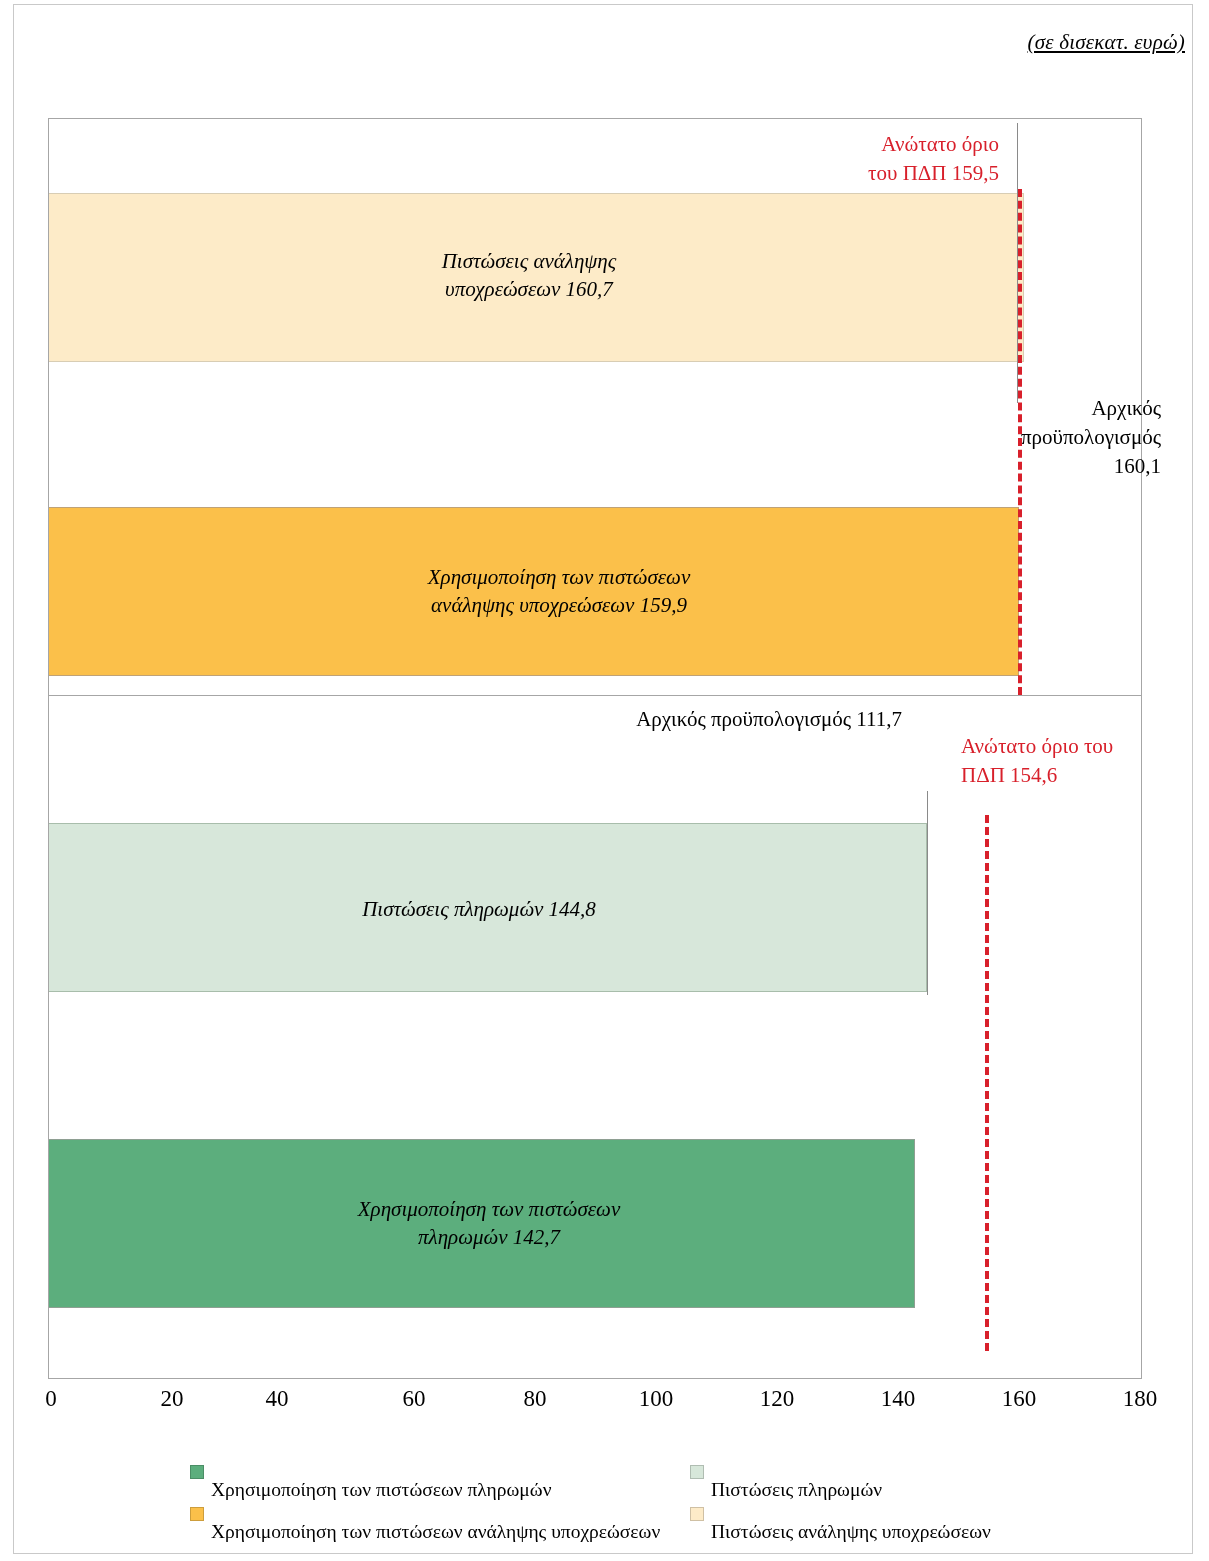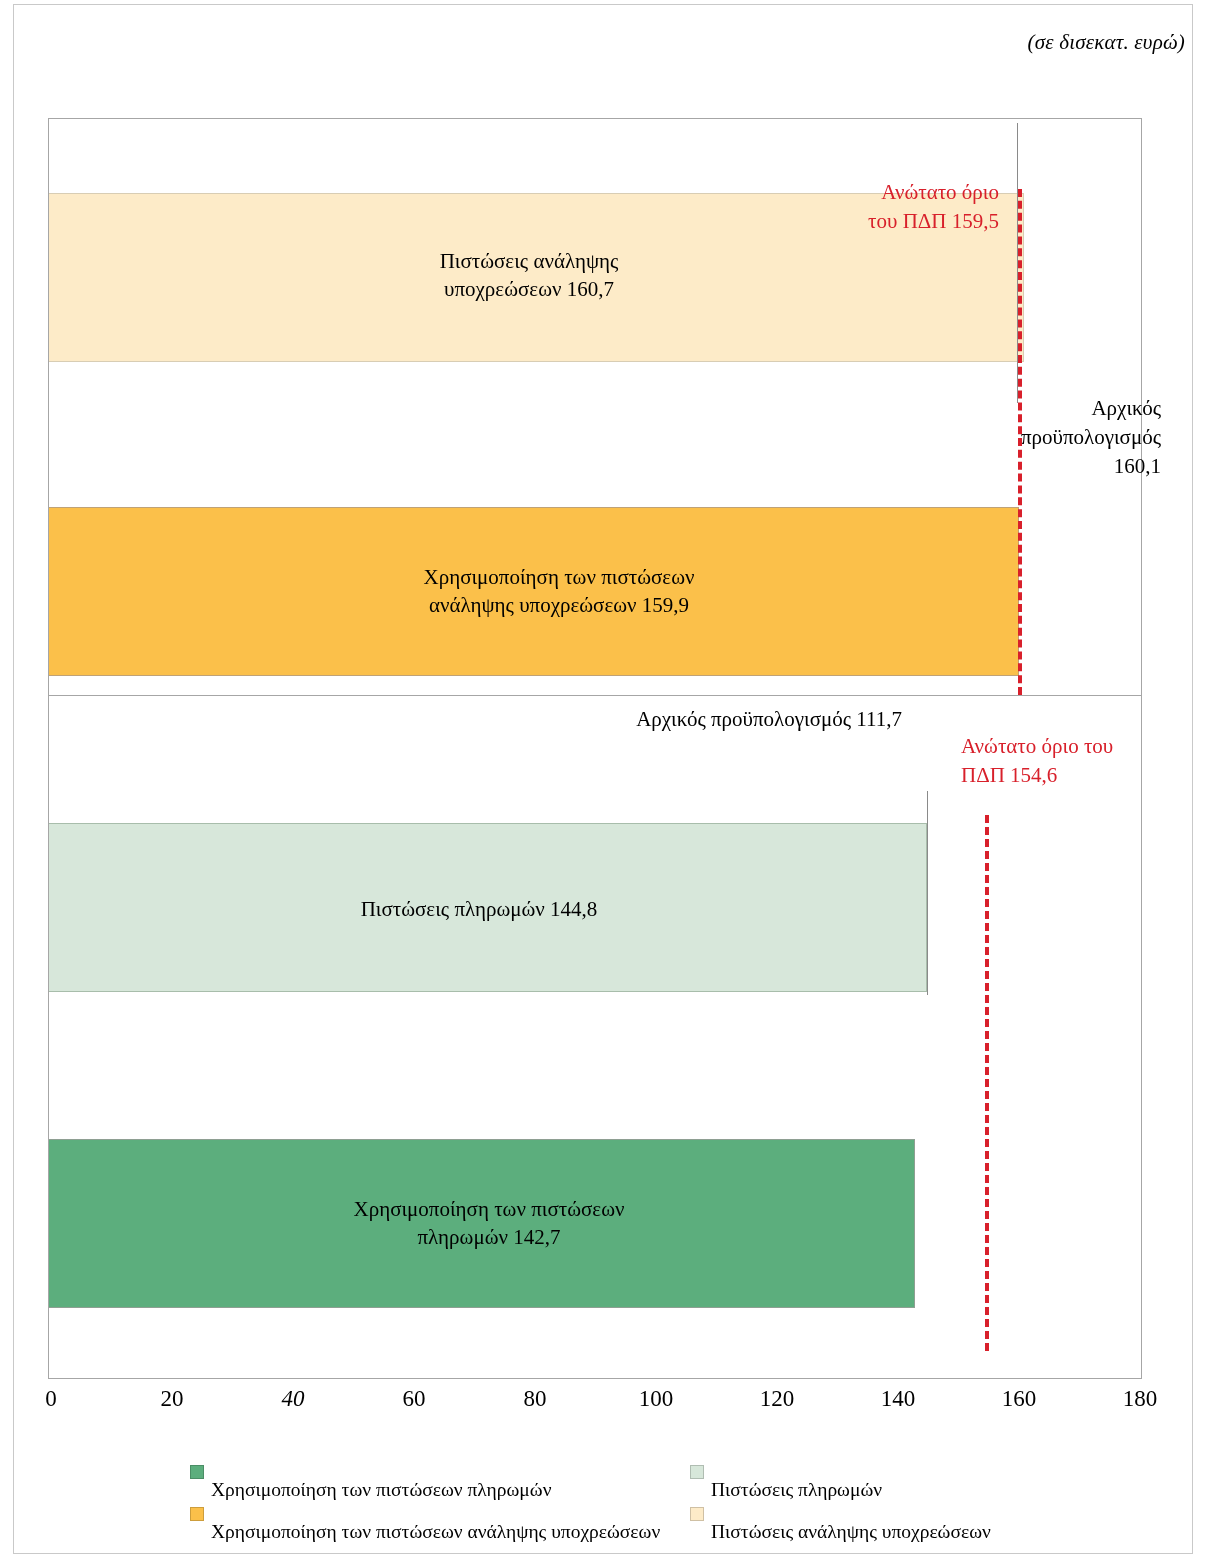--- a/index.html
+++ b/index.html
@@ -31,20 +31,21 @@
     pointer-events: none;
   }
   #units-note {
     position: absolute;
     right: 24px;
     top: 30px;
     font-style: italic;
     font-size: 21px;
     letter-spacing: 0.2px;
     white-space: nowrap;
+    text-decoration: underline;
   }
   
   #plot {
     position: absolute;
     left: 48px;
     top: 118px;
     width: 1094px;
     height: 1261px;
     box-sizing: border-box;
     border: 1px solid #a6a6a6;
@@ -94,20 +95,21 @@
     border: 1px solid #8e9f92;
     border-left: none;
   }
   .bar-label {
     position: absolute;
     text-align: center;
     font-size: 21px;
     line-height: 1.35;
     white-space: pre-line;
     color: #000;
+    font-style: italic;
   }
   
   .ref-line-grey {
     position: absolute;
     width: 0;
     border-left: 1px solid #8a8a8a;
   }
   
   .ref-line-red {
     position: absolute;
@@ -183,21 +185,21 @@
 
     <div class="bar" id="bar-commit-credits" style="width: 974.913px;"></div>
     <div class="bar-label" style="left:230px; top:128px; width:500px;">Πιστώσεις ανάληψης
 υποχρεώσεων 160,7</div>
 
     <div class="bar" id="bar-commit-used" style="width: 970.06px;"></div>
     <div class="bar-label" style="left:210px; top:444px; width:600px;">Χρησιμοποίηση των πιστώσεων
 ανάληψης υποχρεώσεων 159,9</div>
 
     <div class="ref-line-grey" style="left: 967.633px; top: 4px; height: 280px;"></div>
-    <div class="annot red" style="left:760px; top:11px; width:190px; text-align:right;margin-top:48px;">Ανώτατο όριο
+    <div class="annot red" style="left:760px; top:11px; width:190px; text-align:right;">Ανώτατο όριο
 του ΠΔΠ 159,5</div>
 
     <div class="ref-line-red" style="left: 969.273px; top: 70px; height: 506px;"></div>
     <div class="annot black" style="left:952px; top:275px; width:160px; text-align:right;">Αρχικός
 προϋπολογισμός
 160,1</div>
 
     <div class="bar" id="bar-pay-credits" style="width: 878.453px;"></div>
     <div class="bar-label" style="left:160px; top:776px; width:540px;">Πιστώσεις πληρωμών 144,8</div>
 
@@ -210,21 +212,21 @@
 
     <div class="ref-line-red" style="left: 935.907px; top: 696px; height: 536px;"></div>
     <div class="annot red" style="left:912px; top:613px; width:185px; text-align:left;">Ανώτατο όριο του
 ΠΔΠ 154,6</div>
 
   </div>
 
   <div id="x-axis">
     <span class="tick-label" style="left:3px;">0</span>
     <span class="tick-label" style="left:124px;">20</span>
-    <span class="tick-label" style="left:245px;font-style:italic;">40</span>
+    <span class="tick-label" style="left:229px;">40</span>
     <span class="tick-label" style="left:366px;">60</span>
     <span class="tick-label" style="left:487px;">80</span>
     <span class="tick-label" style="left:608px;">100</span>
     <span class="tick-label" style="left:729px;">120</span>
     <span class="tick-label" style="left:850px;">140</span>
     <span class="tick-label" style="left:971px;">160</span>
     <span class="tick-label" style="left:1092px;">180</span>
   </div>
 
   <div id="legend">

